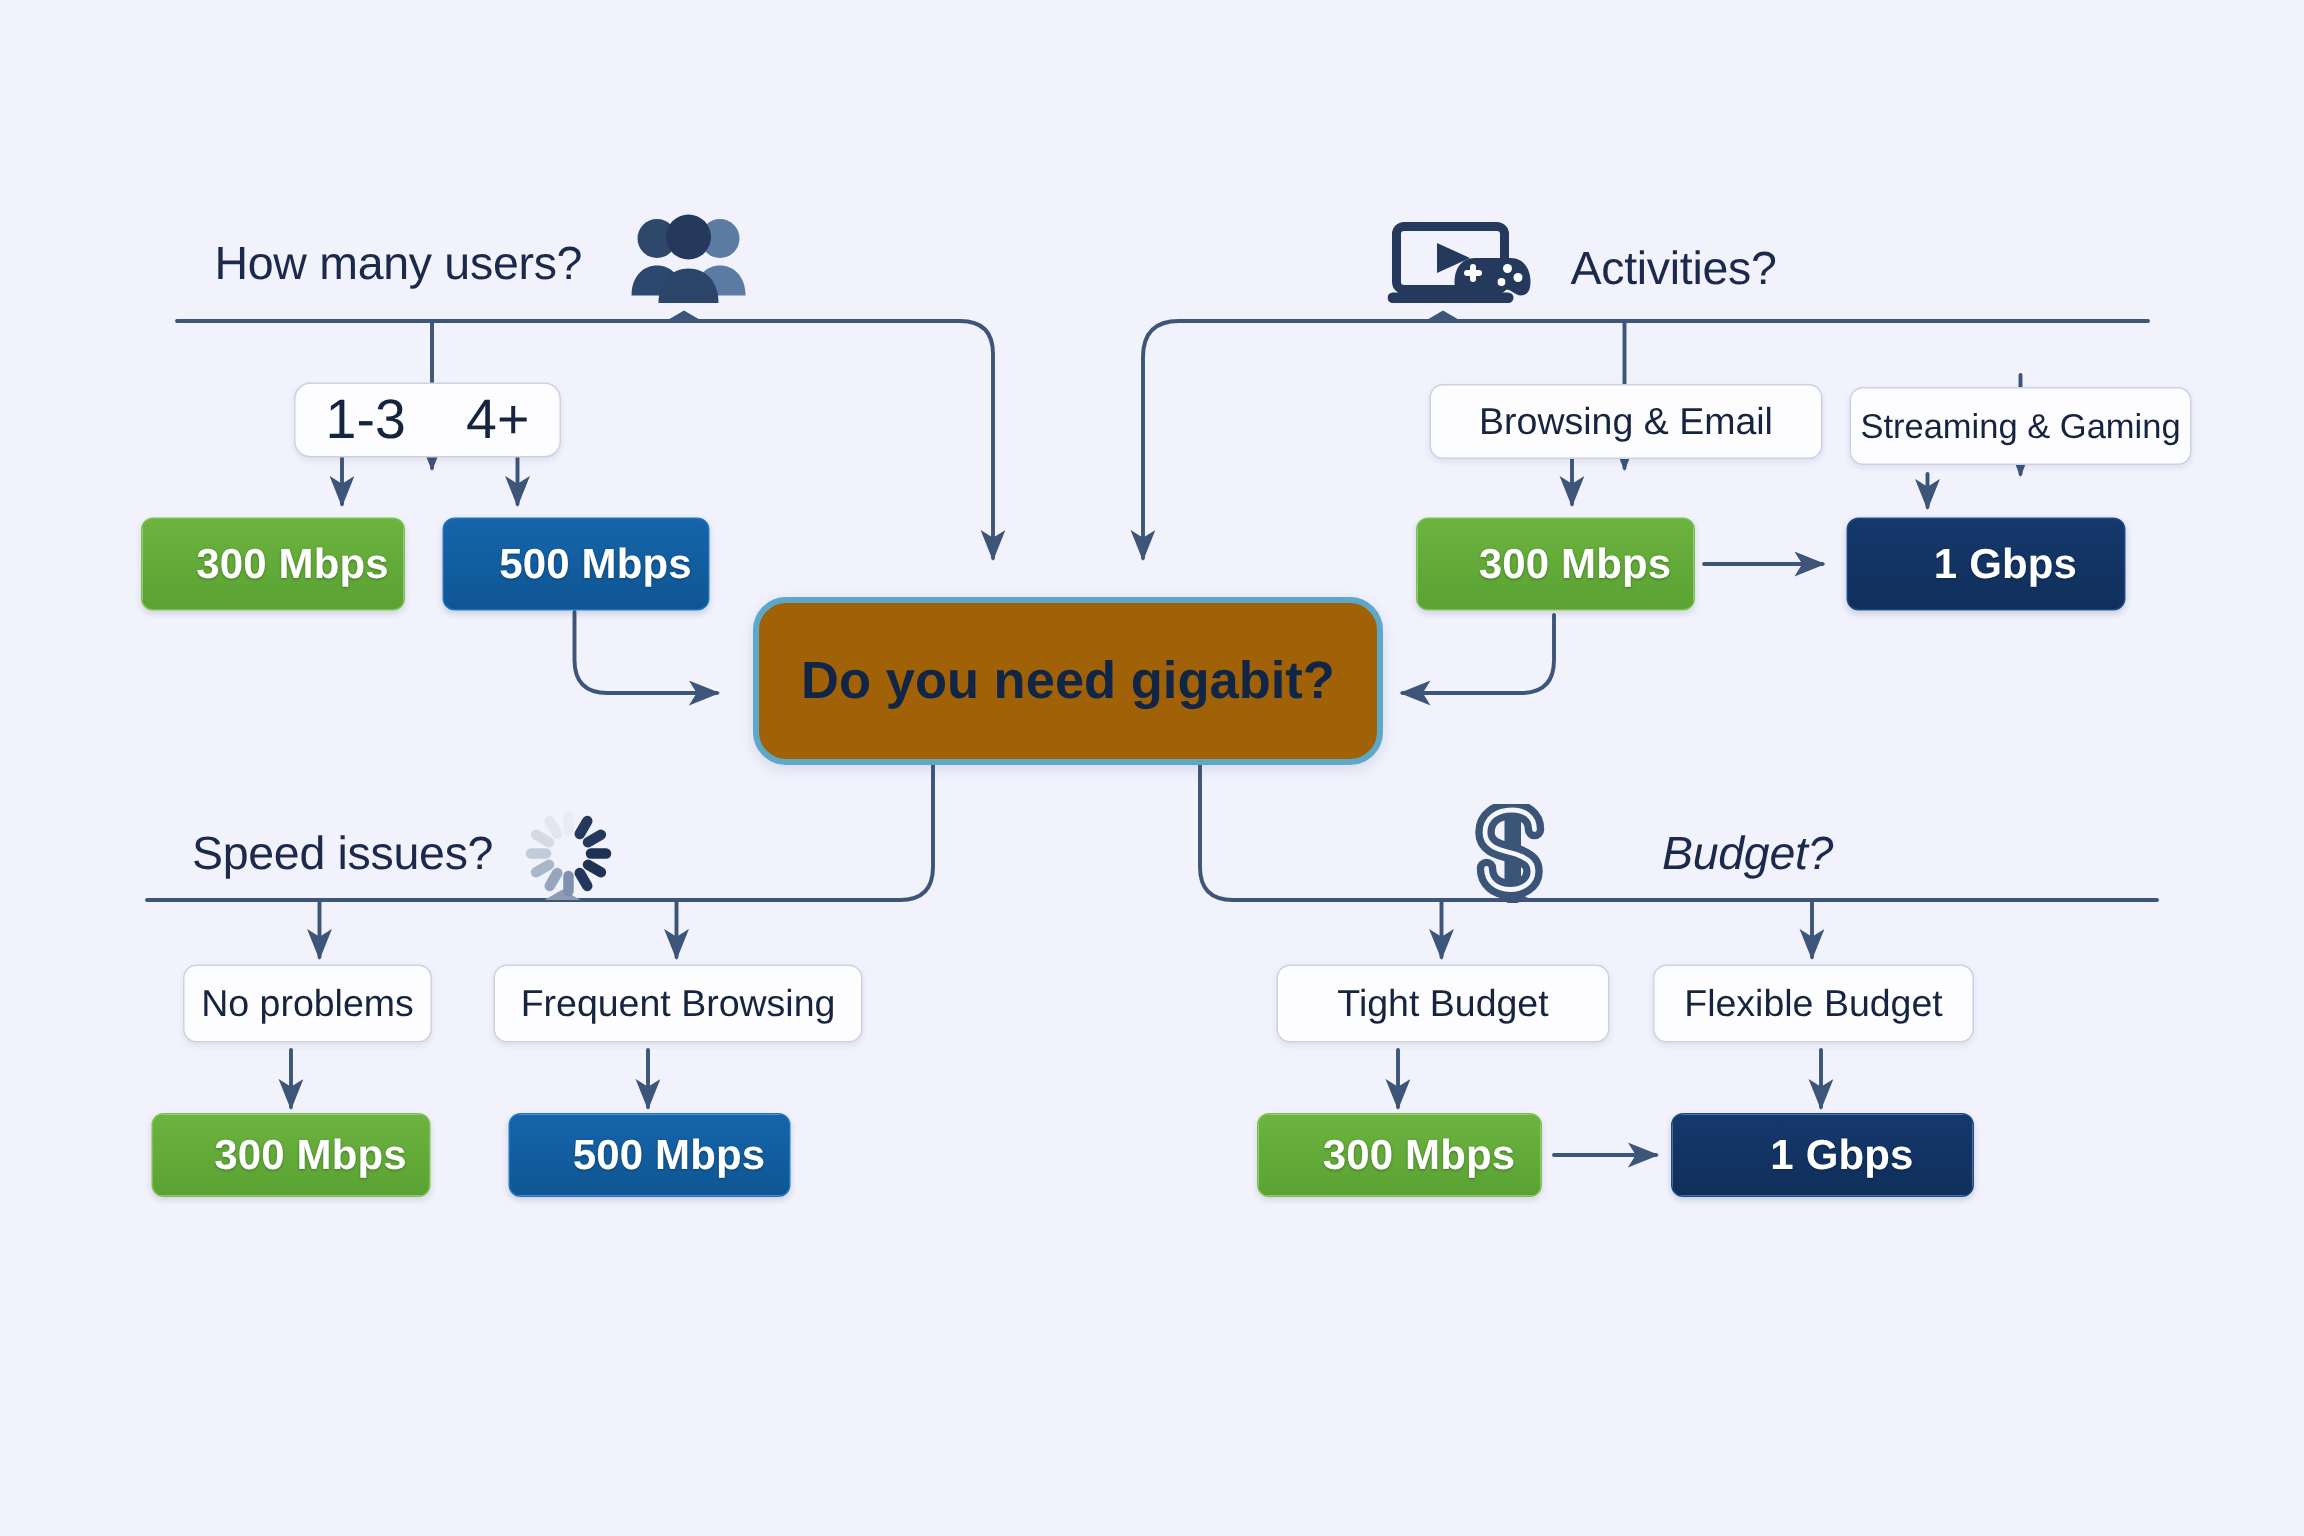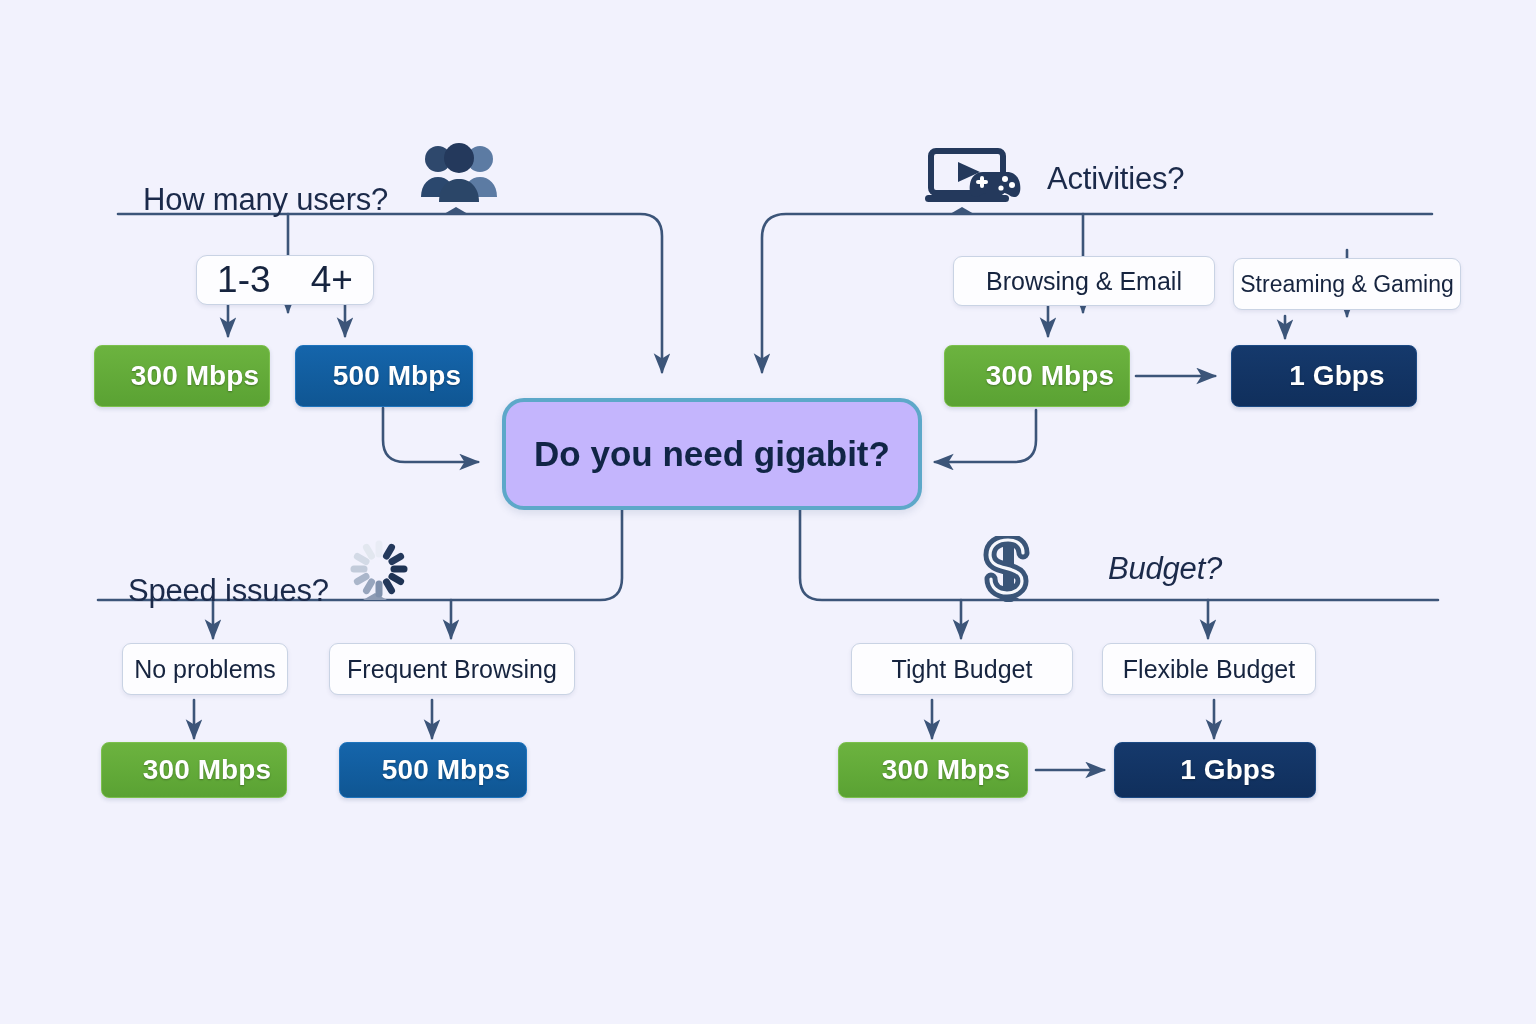--- a/index.html
+++ b/index.html
@@ -86,21 +86,21 @@
     box-shadow: 0 2px 4px rgba(40,60,100,0.18);
   }
   .pill.navy {
     background: linear-gradient(180deg,#15396c 0%,#102f5c 100%);
     border: 1.5px solid #1c4float;
     border: 1.5px solid #1c4a84;
     box-shadow: 0 2px 4px rgba(40,60,100,0.20);
   }
   
   #central-node {
-    background: #c4b5fd;
+    background: #a16207;
     border: 4px solid #5da8c9;
     border-radius: 22px;
     box-shadow: 0 3px 9px rgba(40,70,110,0.14);
     font-size: 35px;
     font-weight: bold;
     color: #112546;
   }
   .icon-wrap {
     position: absolute;
     display: block;
@@ -154,21 +154,21 @@
 
     </g>
     <g fill="#3c5579">
       <path d="M456,207 L468,214 L444,214 z"></path>
       <path d="M962,207 L974,214 L950,214 z"></path>
       <path d="M1009,593 L1021,600 L997,600 z"></path>
       <path d="M375,593 L387,600 L363,600 z" fill="#8d9bb4"></path>
     </g>
   </svg>
 
-  <div class="qlabel" style="left:143px; top:158px;margin-top:24px;">How many users?</div>
+  <div class="qlabel" style="left:143px; top:158px;">How many users?</div>
 
   <span class="icon-wrap" style="left:418px; top:142px; width:82px; height:62px;">
     <svg width="82" height="62" viewBox="0 0 82 62">
       <circle cx="20" cy="17" r="13" fill="#2e486c"></circle>
       <path d="M3,55 C3,42 11,35 20,35 C29,35 37,42 37,55 z" fill="#2b486e"></path>
       <circle cx="62" cy="17" r="13" fill="#5c7ba3"></circle>
       <path d="M45,55 C45,42 53,35 62,35 C71,35 79,42 79,55 z" fill="#5c7ba3"></path>
       <circle cx="41" cy="16" r="15" fill="#24395c"></circle>
       <path d="M21,60 C21,45 30,37 41,37 C52,37 61,45 61,60 z" fill="#2b4668"></path>
     </svg>
@@ -202,21 +202,21 @@
   <div class="node chip" style="left:953px; top:256px; width:262px; height:50px;">Browsing &amp; Email</div>
 
   <div class="node chip small" style="left:1233px; top:258px; width:228px; height:52px;">Streaming &amp; Gaming</div>
 
   <div class="node pill green" style="left:944px; top:345px; width:186px; height:62px;">300 Mbps</div>
 
   <div class="node pill navy" style="left:1231px; top:345px; width:186px; height:62px;">1 Gbps</div>
 
   <div class="node" id="central-node" style="left:502px; top:398px; width:420px; height:112px;">Do you need gigabit?</div>
 
-  <div class="qlabel" style="left:128px; top:573px;">Speed issues?</div>
+  <div class="qlabel" style="left:128px; top:551px;">Speed issues?</div>
 
   <span class="icon-wrap" style="left:348px; top:538px; width:62px; height:62px;">
     <svg width="62" height="62" viewBox="0 0 62 62">
       <g stroke-linecap="round" stroke-width="7">
         <line x1="31" y1="6" x2="31" y2="16" stroke="#e9ecf5"></line>
         <line x1="43.5" y1="9.4" x2="38.5" y2="18" stroke="#24395c"></line>
         <line x1="52.6" y1="18.5" x2="44" y2="23.5" stroke="#24395c"></line>
         <line x1="56" y1="31" x2="46" y2="31" stroke="#1e3354"></line>
         <line x1="52.6" y1="43.5" x2="44" y2="38.5" stroke="#1e3354"></line>
         <line x1="43.5" y1="52.6" x2="38.5" y2="44" stroke="#22375a"></line>

